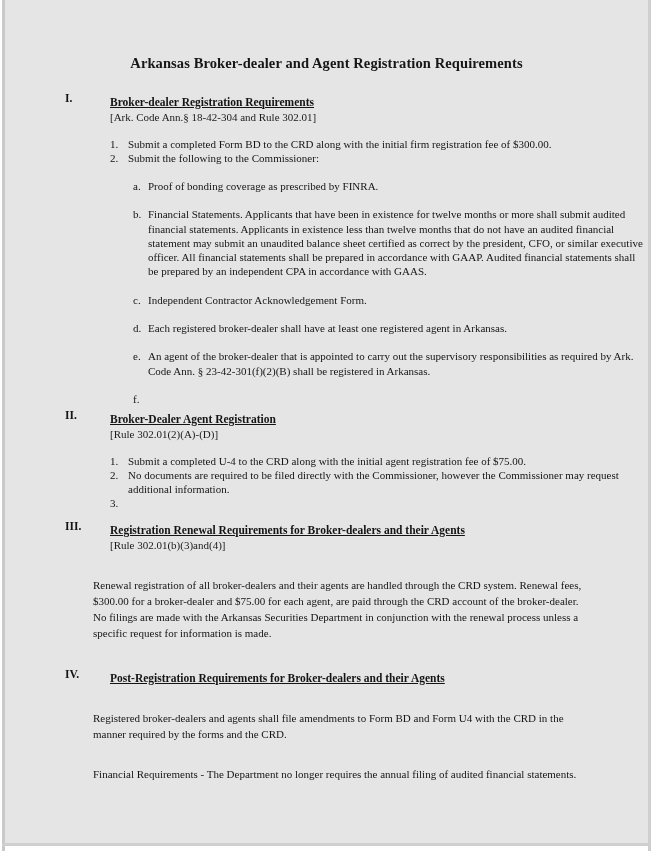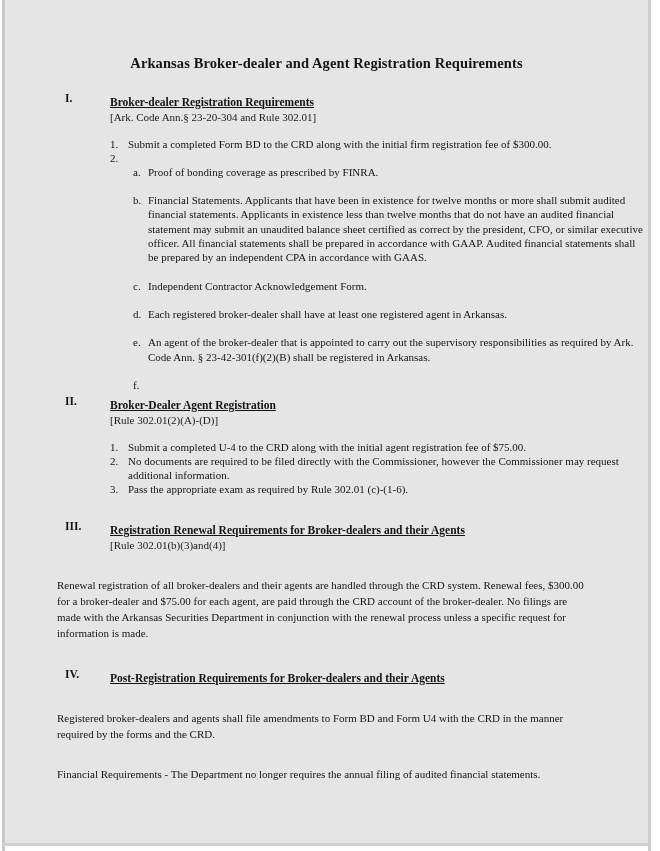--- a/index.html
+++ b/index.html
@@ -125,21 +125,21 @@
     text-align: left;
   }
   .alpha-item .marker {
     position: absolute;
     left: 128px;
     top: 0;
     font-size: 11px;
     color: #151515;
   }
   .body-para {
-    padding-left: 52px;
+    padding-left: 88px;
     padding-right: 58px;
     font-size: 11px;
     line-height: 1.48;
     color: #151515;
   }
   .sp-title-gap { height: 20px; }
   .sp-sec-gap { height: 17px; }
   .sp-list-gap { height: 12px; }
   .sp-para-gap { height: 15px; }
   .sp-small { height: 9px; }
@@ -156,31 +156,32 @@
 
     <h1 class="doc-title">Arkansas Broker-dealer and Agent Registration Requirements</h1>
 
     <div class="sp-title-gap"></div>
 
     <div class="section">
       <div class="section-head-row">
         <span class="roman">I.</span>
         <span class="section-title">Broker-dealer Registration Requirements</span>
       </div>
-      <div class="citation">[Ark. Code Ann.§ 23-20-304 and Rule 302.01]</div>
+      <div class="citation">[Ark. Code Ann.§ 18-42-304 and Rule 302.01]</div>
 
       <div class="sp-list-gap"></div>
 
       <div class="num-list">
         <div class="num-item">
           <span class="marker">1.</span>
           <span>Submit a completed Form BD to the CRD along with the initial firm registration fee of $300.00.</span>
         </div>
         <div class="num-item">
           <span class="marker">2.</span>
+          <span>Submit the following to the Commissioner:</span>
         </div>
       </div>
 
       <div class="num-list">
         <div class="alpha-item">
           <span class="marker">a.</span>
           <span>Proof of bonding coverage as prescribed by FINRA.</span>
         </div>
         <div class="alpha-item">
           <span class="marker">b.</span>
@@ -219,21 +220,20 @@
         <div class="num-item">
           <span class="marker">1.</span>
           <span>Submit a completed U-4 to the CRD along with the initial agent registration fee of $75.00.</span>
         </div>
         <div class="num-item">
           <span class="marker">2.</span>
           <span>No documents are required to be filed directly with the Commissioner, however the Commissioner may request additional information.</span>
         </div>
         <div class="num-item">
           <span class="marker">3.</span>
-          <span>Pass the appropriate exam as required by Rule 302.01 (c)-(1-6).</span>
         </div>
       </div>
     </div>
 
     <div class="sp-para-gap"></div>
     <div class="sp-small"></div>
 
     <div class="section">
       <div class="section-head-row">
         <span class="roman">III.</span>

